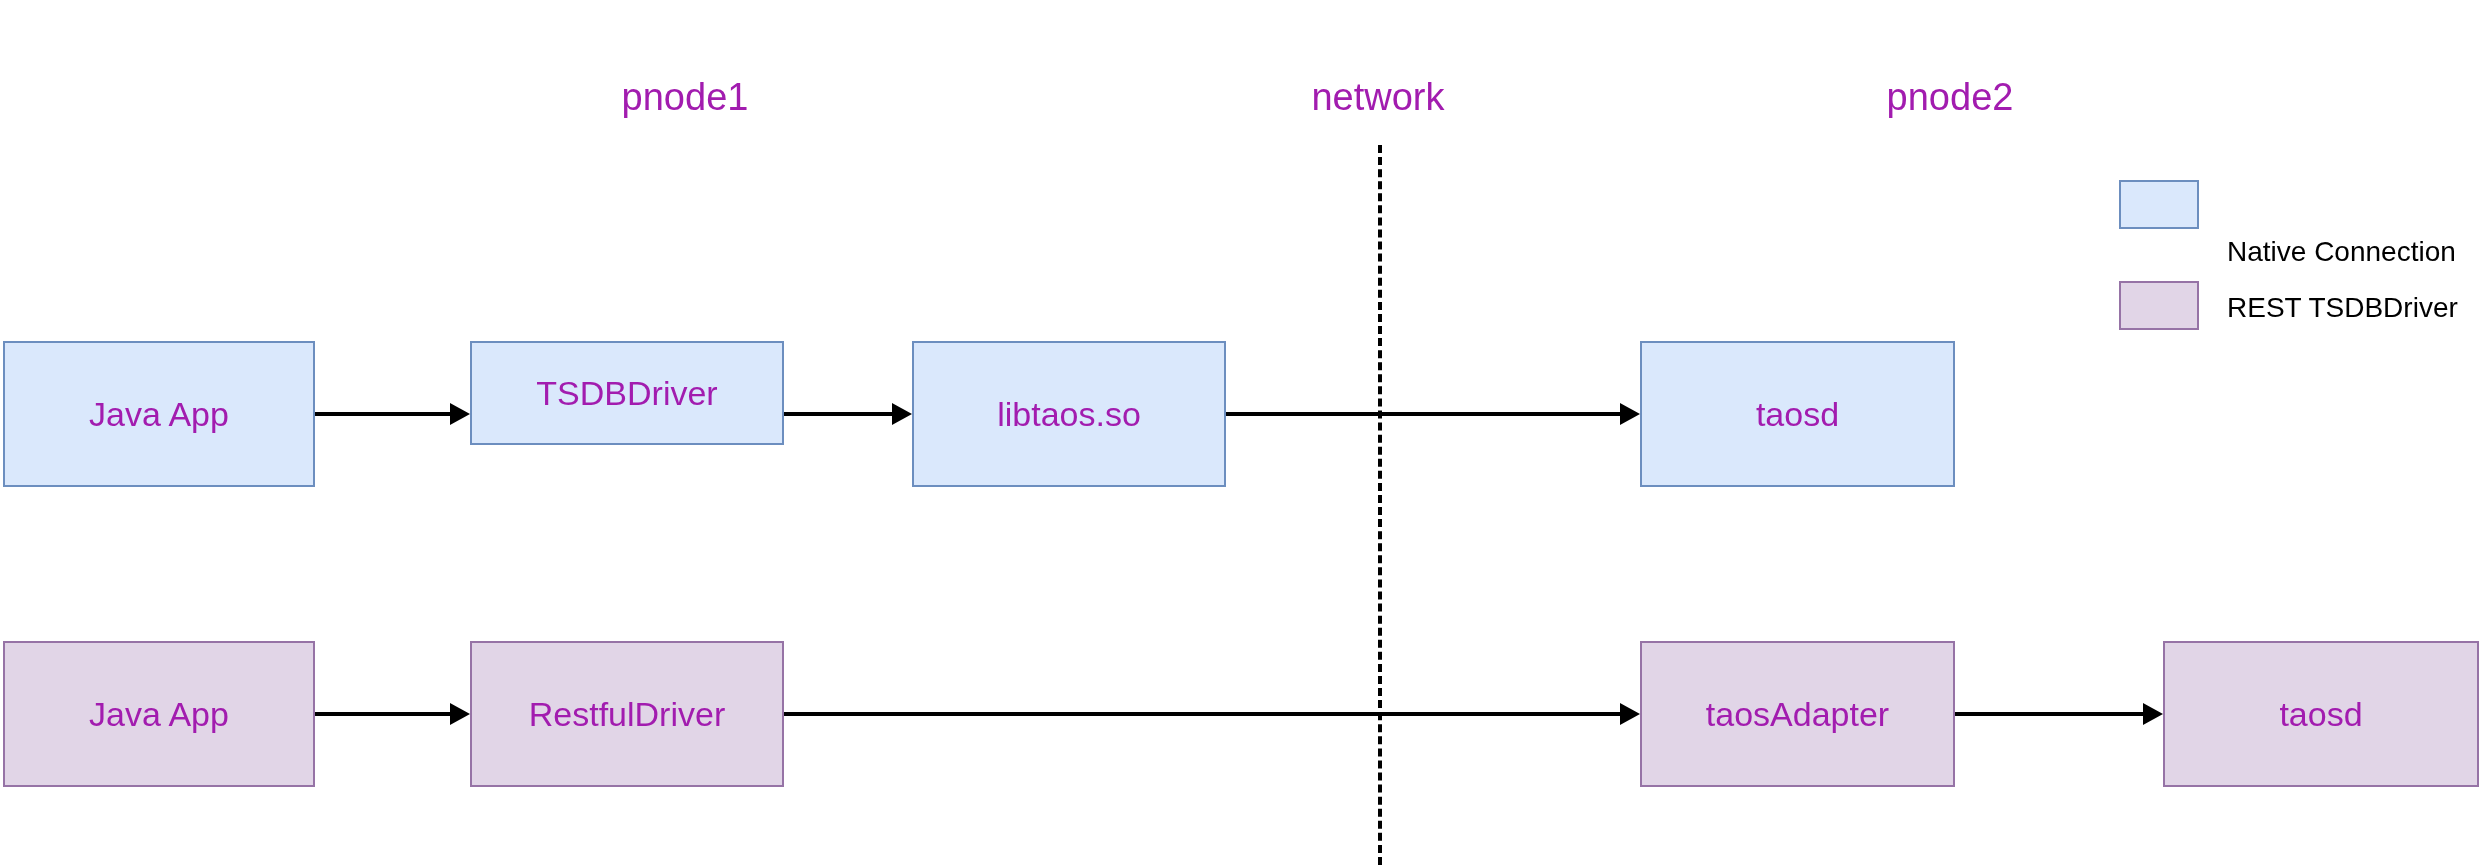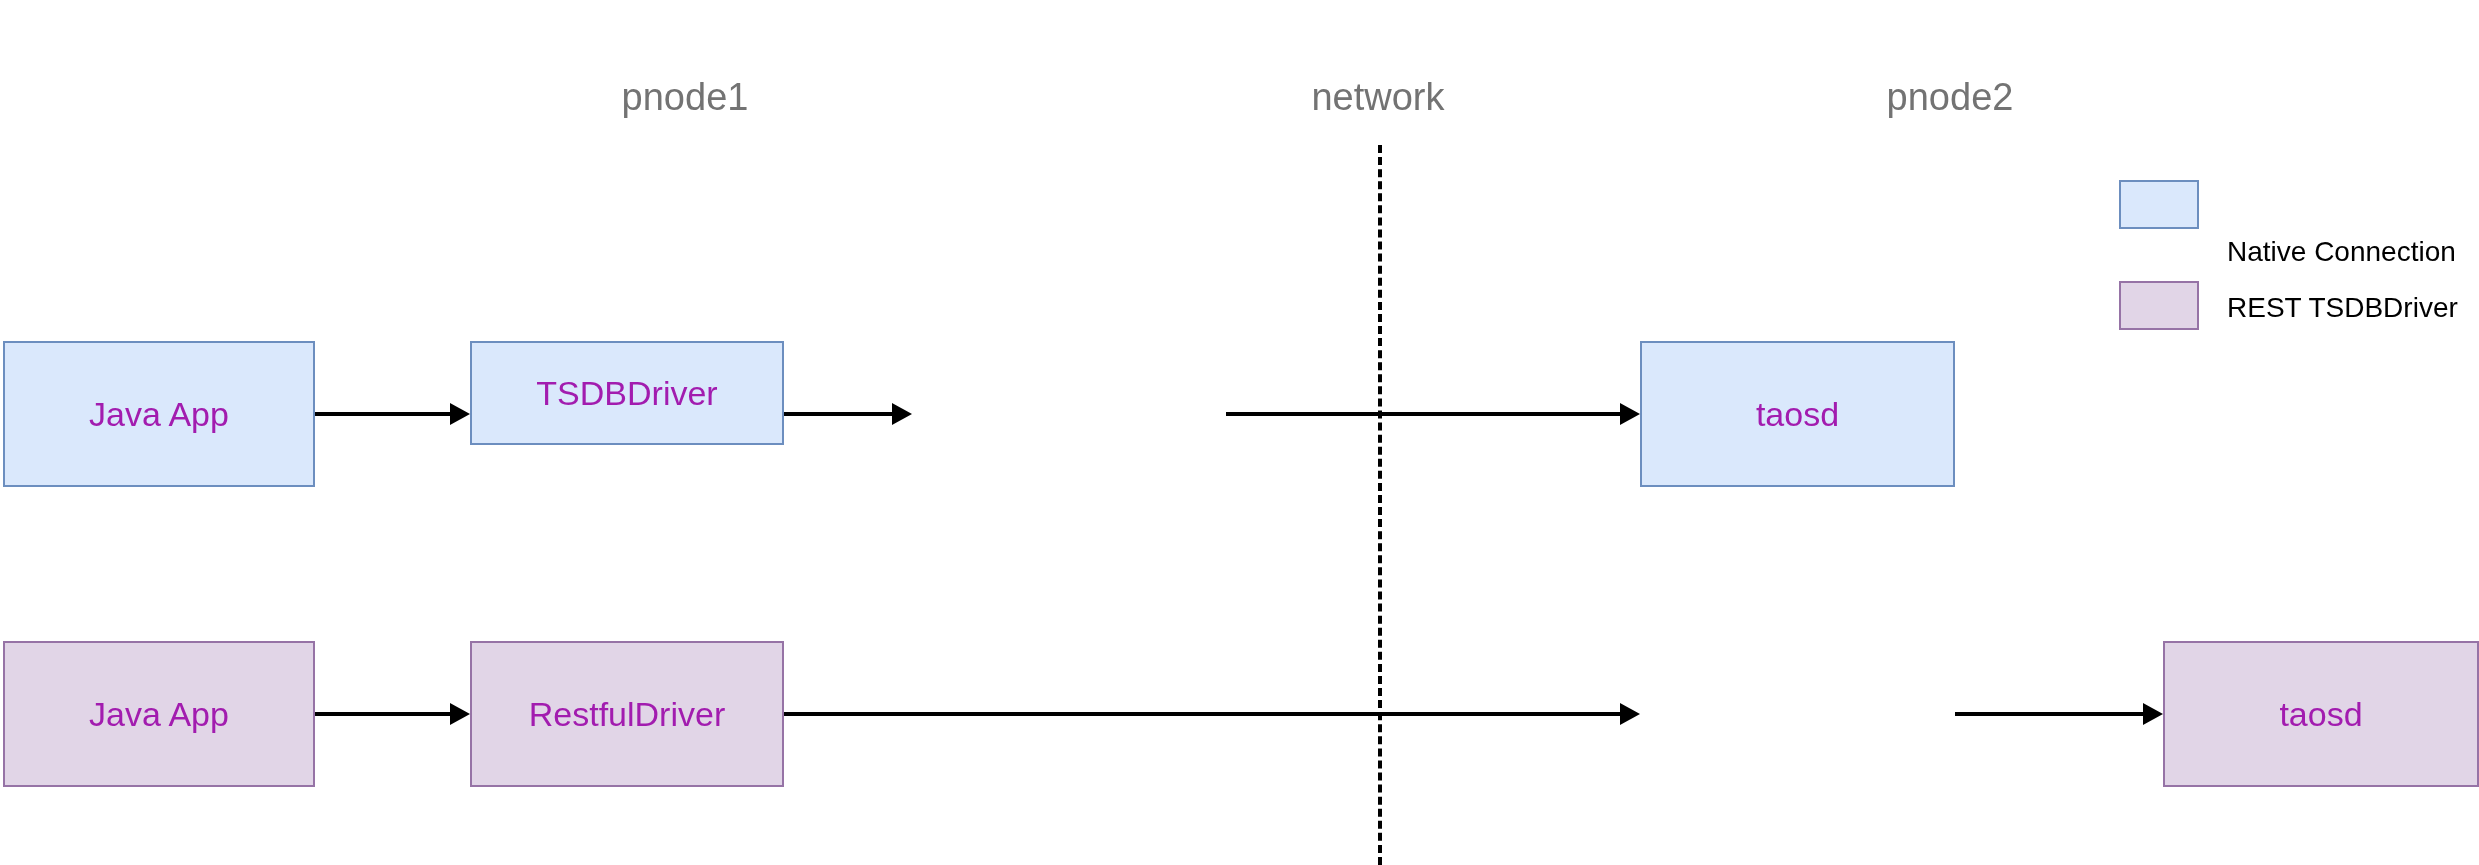--- a/index.html
+++ b/index.html
@@ -14,21 +14,21 @@
     position: relative;
     width: 2479px;
     height: 865px;
     background: #ffffff;
   }
 
   
   .zone-label {
     position: absolute;
     font-size: 38px;
-    color: #737373;
+    color: #a21caf;
     white-space: nowrap;
     text-align: center;
     line-height: 1;
   }
 
   
   .node {
     position: absolute;
     display: flex;
     align-items: center;
@@ -113,35 +113,37 @@
   <div class="node native" style="left:3px; top:341px; width:312px; height:146px;">Java App</div>
 
   <div class="edge" style="left:315px; top:412px; width:135px;"></div>
   <div class="arrowhead" style="left:450px; top:403px;"></div>
 
   <div class="node native" style="left:470px; top:341px; width:314px; height:104px;">TSDBDriver</div>
 
   <div class="edge" style="left:784px; top:412px; width:108px;"></div>
   <div class="arrowhead" style="left:892px; top:403px;"></div>
 
+  <div class="node native" style="left:912px; top:341px; width:314px; height:146px;">libtaos.so</div>
 
   <div class="edge" style="left:1226px; top:412px; width:394px;"></div>
   <div class="arrowhead" style="left:1620px; top:403px;"></div>
 
   <div class="node native" style="left:1640px; top:341px; width:315px; height:146px;">taosd</div>
 
   <div class="node rest" style="left:3px; top:641px; width:312px; height:146px;">Java App</div>
 
   <div class="edge" style="left:315px; top:712px; width:135px;"></div>
   <div class="arrowhead" style="left:450px; top:703px;"></div>
 
   <div class="node rest" style="left:470px; top:641px; width:314px; height:146px;text-align:center;">RestfulDriver</div>
 
   <div class="edge" style="left:784px; top:712px; width:836px;"></div>
   <div class="arrowhead" style="left:1620px; top:703px;"></div>
 
+  <div class="node rest" style="left:1640px; top:641px; width:315px; height:146px;">taosAdapter</div>
 
   <div class="edge" style="left:1955px; top:712px; width:188px;"></div>
   <div class="arrowhead" style="left:2143px; top:703px;"></div>
 
   <div class="node rest" style="left:2163px; top:641px; width:316px; height:146px;">taosd</div>
 
 </div>
 
 </body></html>

